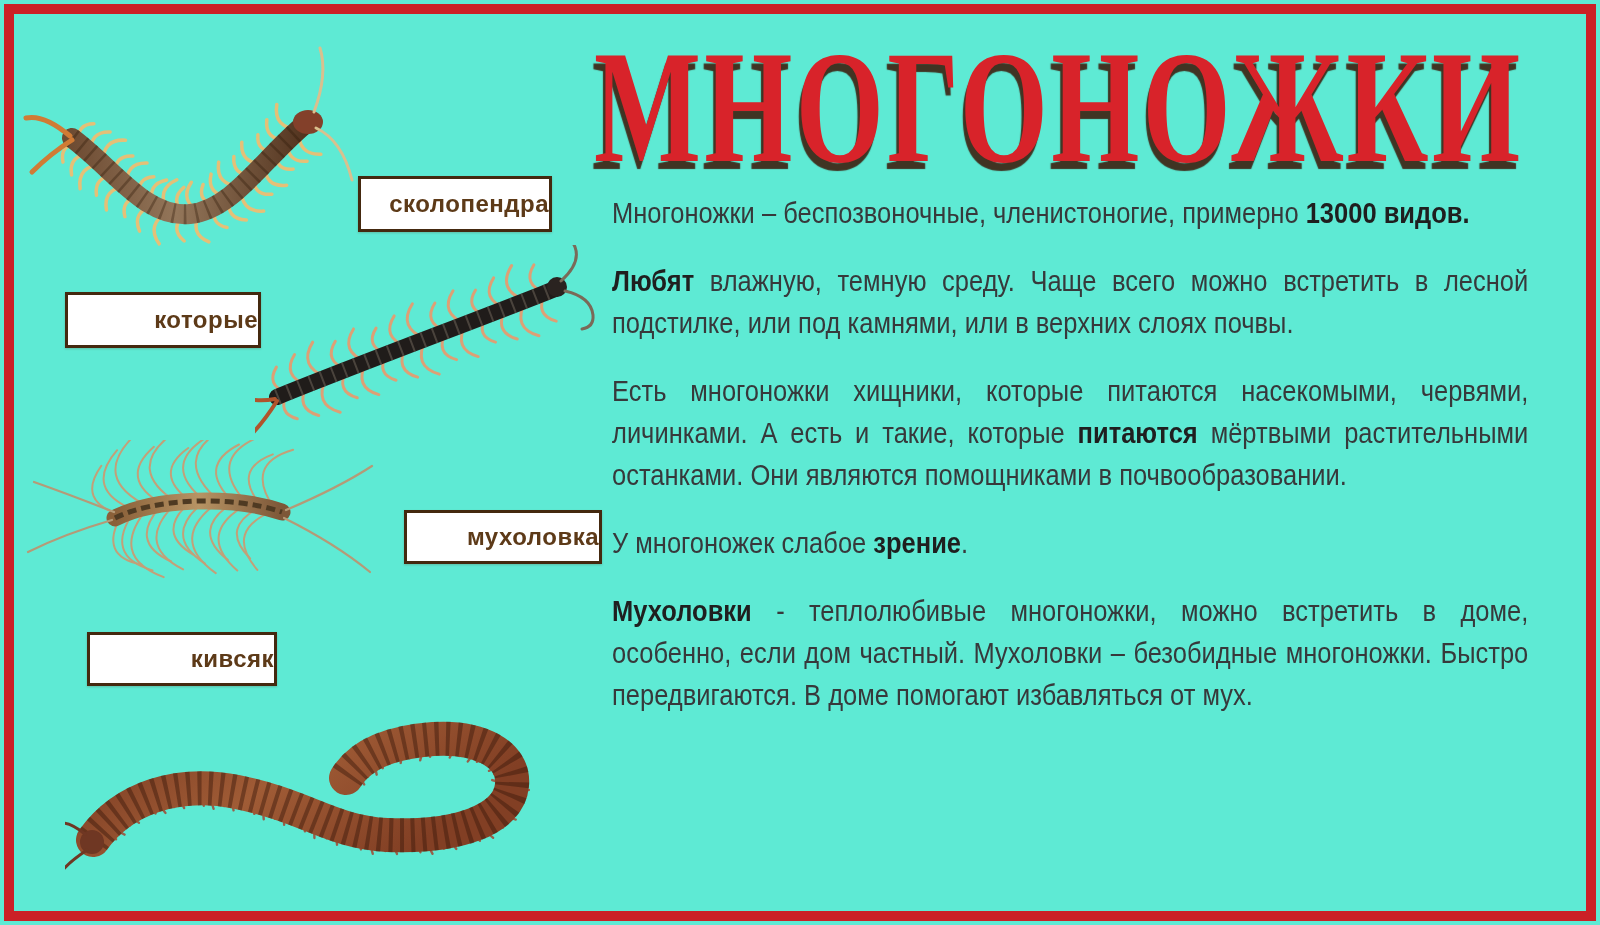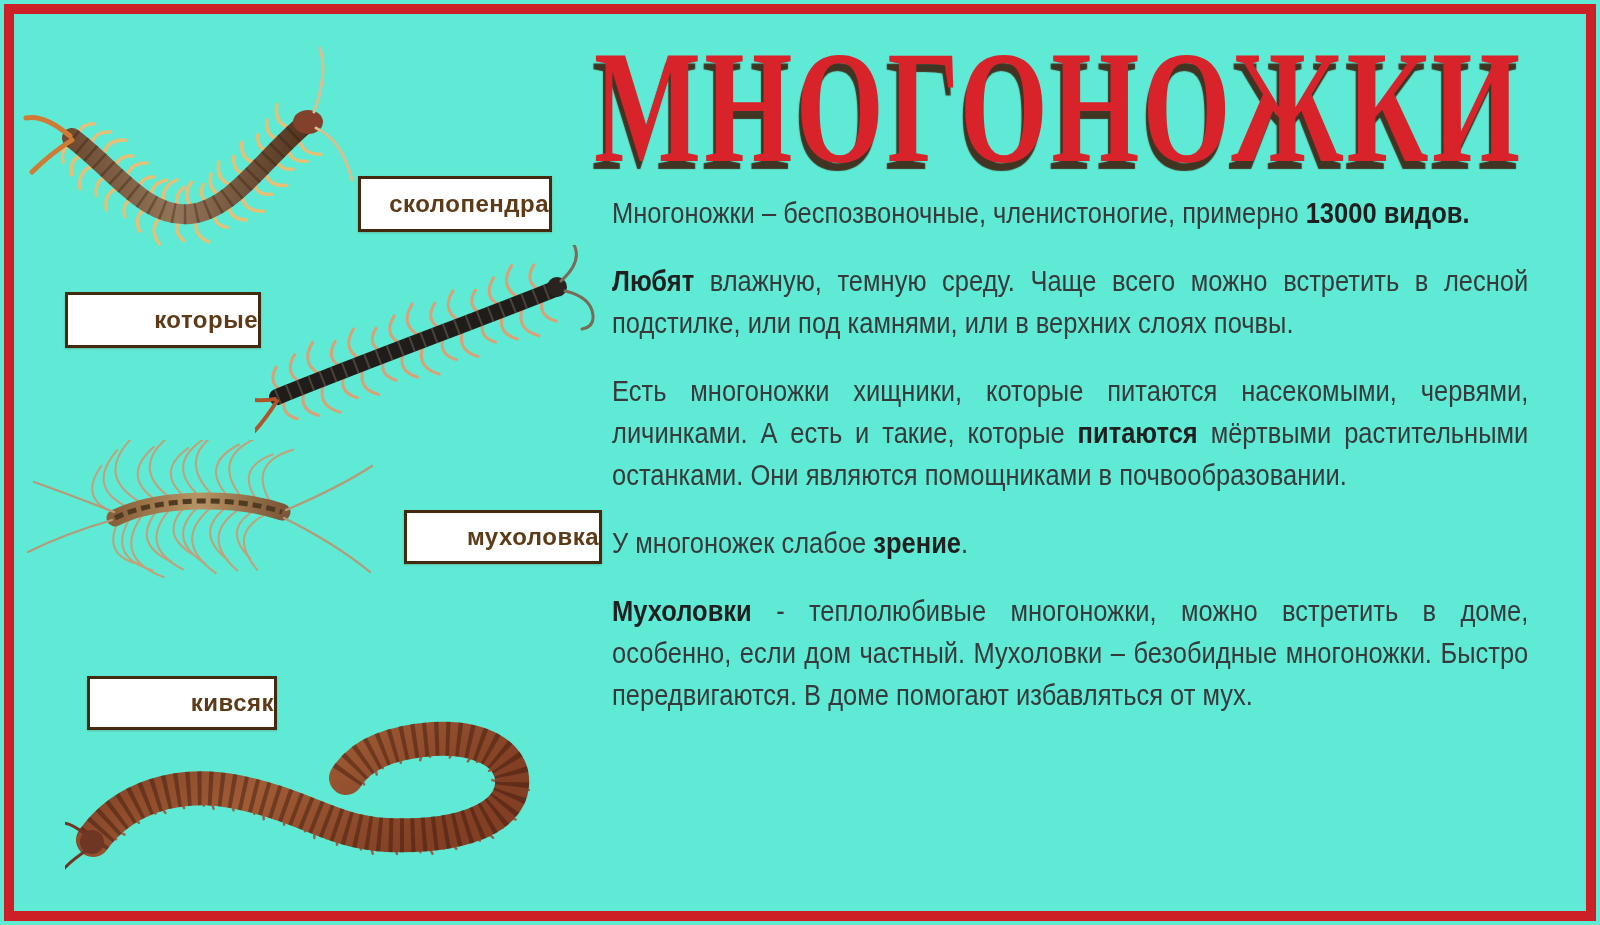--- a/index.html
+++ b/index.html
@@ -26,21 +26,21 @@
   .label{
     position:absolute;z-index:40;background:#ffffff;
     border:3px solid #44290f;color:#5d3a18;
     font-weight:bold;font-size:24px;letter-spacing:0.5px;
     display:flex;align-items:center;justify-content:flex-end;
     box-shadow:0 1px 2px rgba(90,60,30,0.25);
   }
   .label-skolopendra{left:358px;top:176px;width:188px;height:50px;}
   .label-kostyanka {left:65px; top:292px;width:190px;height:50px;}
   .label-mukholovka{left:356px;top:510px;width:192px;height:48px;margin-left:48px;}
-  .label-kivsyak   {left:87px; top:632px;width:184px;height:48px;margin-top:44px;}
+  .label-kivsyak   {left:87px; top:632px;width:184px;height:48px;}
   .specimen{position:absolute;z-index:10;}
   .sp-skolopendra{left:20px; top:40px; width:340px;height:215px;}
   .sp-kostyanka  {left:255px;top:245px;width:345px;height:200px;}
   .sp-mukholovka {left:20px; top:440px;width:360px;height:180px;}
   .sp-kivsyak    {left:65px; top:680px;width:500px;height:200px;}
 </style>
 </head>
 <body>
 
 <div class="poster">

